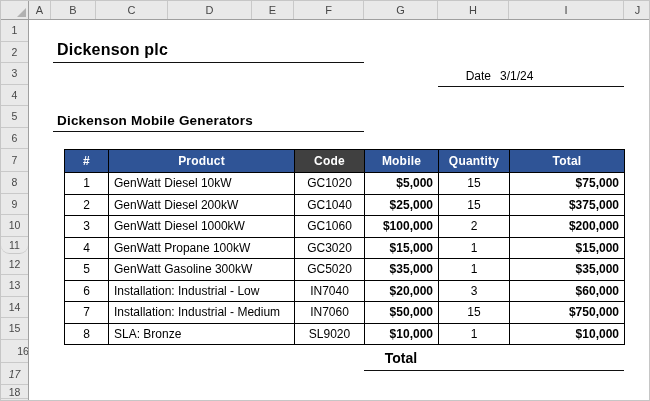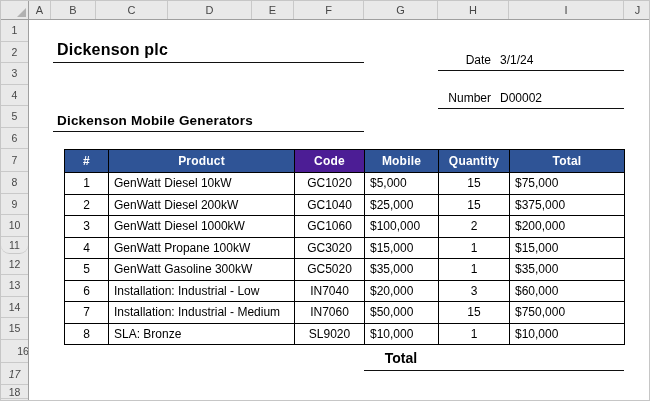--- a/index.html
+++ b/index.html
@@ -46,40 +46,40 @@
   }
   .subtitle-block{
     position:absolute;left:52px;top:108px;width:311px;height:23px;box-sizing:border-box;
     border-bottom:1.5px solid #111;display:flex;align-items:flex-end;
     padding:0 0 3px 4px;font-size:13.5px;font-weight:bold;letter-spacing:.2px;
   }
   .meta-row{
     position:absolute;left:437px;width:186px;height:22px;box-sizing:border-box;
     border-bottom:1.5px solid #111;display:flex;align-items:center;font-size:12px;
   }
-  .meta-date{top:48px;}
+  .meta-date{top:64px;}
   .meta-number{top:86px;}
   .meta-label{flex:0 0 53px;text-align:right;}
   .meta-value{margin-left:9px;}
   
   table.invoice{
     position:absolute;left:63px;top:148px;width:560px;
     border-collapse:collapse;table-layout:fixed;
   }
   table.invoice th,table.invoice td{
     border:1px solid #000;font-size:12px;padding:0 5px;box-sizing:border-box;
     overflow:hidden;white-space:nowrap;
   }
   table.invoice th{
     color:#fff;font-weight:bold;height:23px;text-align:center;letter-spacing:.2px;
   }
   table.invoice td{height:21.5px;background:#fff;}
   td.c-center{text-align:center;}
   td.c-left{text-align:left;padding-left:4px;margin-top:32px;}
-  td.c-right{text-align:left;}
+  td.c-right{text-align:right;font-weight:bold;}
   
   .total-block{
     position:absolute;left:363px;top:345px;width:260px;height:25px;box-sizing:border-box;
     border-bottom:1.5px solid #111;display:flex;align-items:center;
     font-size:14px;font-weight:bold;
   }
   .total-label{width:74px;text-align:center;}
   .total-value{width:186px;text-align:center;letter-spacing:.3px;}
 </style>
 </head>
@@ -127,43 +127,39 @@
     </div>
 
   <div class="title-block">
     <span>Dickenson plc</span>
   </div>
 
   <div class="meta-row meta-date">
     <span class="meta-label">Date</span>
     <span class="meta-value">3/1/24</span>
   </div>
-  <div class="meta-row meta-number">
-    <span class="meta-label">Number</span>
-    <span class="meta-value">D00002</span>
-  </div>
 
   <div class="subtitle-block">
     <span>Dickenson Mobile Generators</span>
   </div>
 
   <table class="invoice">
     <colgroup>
       <col style="width:44px">
         <col style="width:186px">
         <col style="width:70px">
       <col style="width:74px">
         <col style="width:71px">
         <col style="width:115px">
     </colgroup>
     <thead>
         <tr id="invoice-head-row">
           <th style="background: rgb(47, 84, 150); color: rgb(255, 255, 255);">#</th>
           <th style="background: rgb(47, 84, 150); color: rgb(255, 255, 255);">Product</th>
-          <th style="background: #4c1d95; color: rgb(255, 255, 255);">Code</th>
+          <th style="background: #404040; color: rgb(255, 255, 255);">Code</th>
           <th style="background: rgb(47, 84, 150); color: rgb(255, 255, 255);">Mobile</th>
           <th style="background: rgb(47, 84, 150); color: rgb(255, 255, 255);">Quantity</th>
           <th style="background: rgb(47, 84, 150); color: rgb(255, 255, 255);">Total</th>
         </tr>
       </thead>
     <tbody id="invoice-body">
         <tr>
           <td class="c-center">1</td>
           <td class="c-left">GenWatt Diesel 10kW</td>
           <td class="c-center">GC1020</td>

